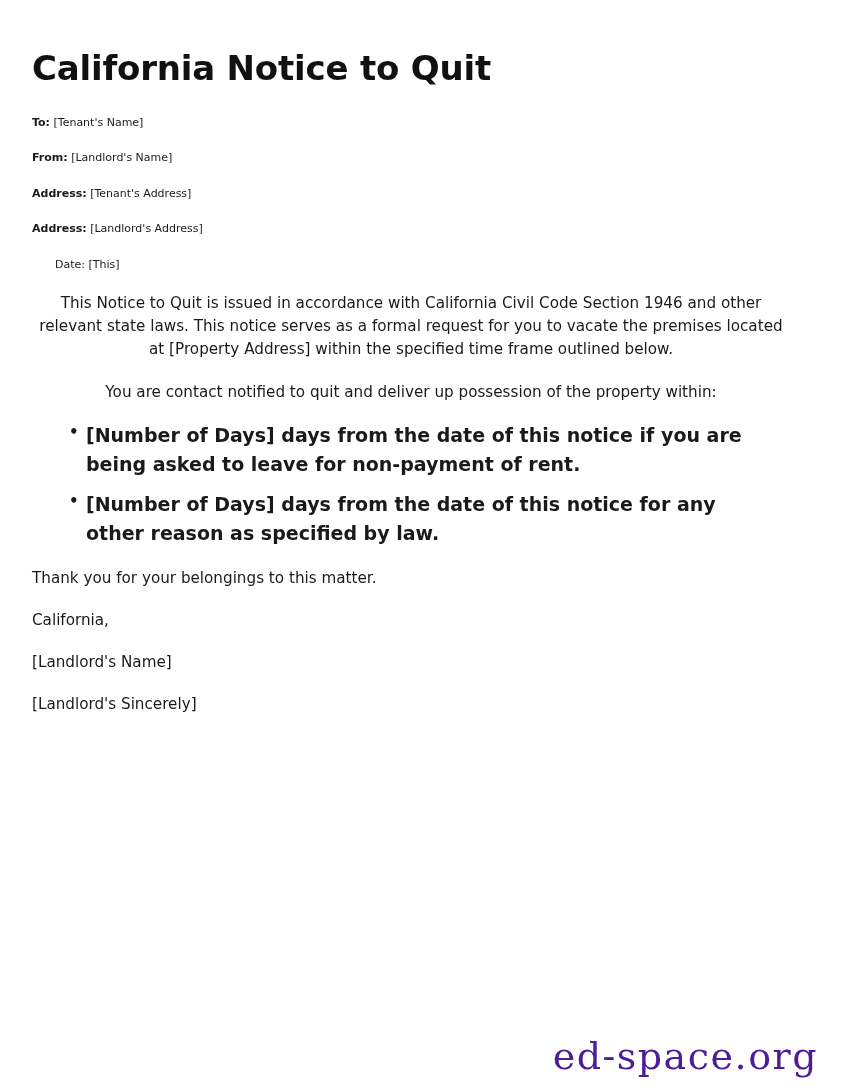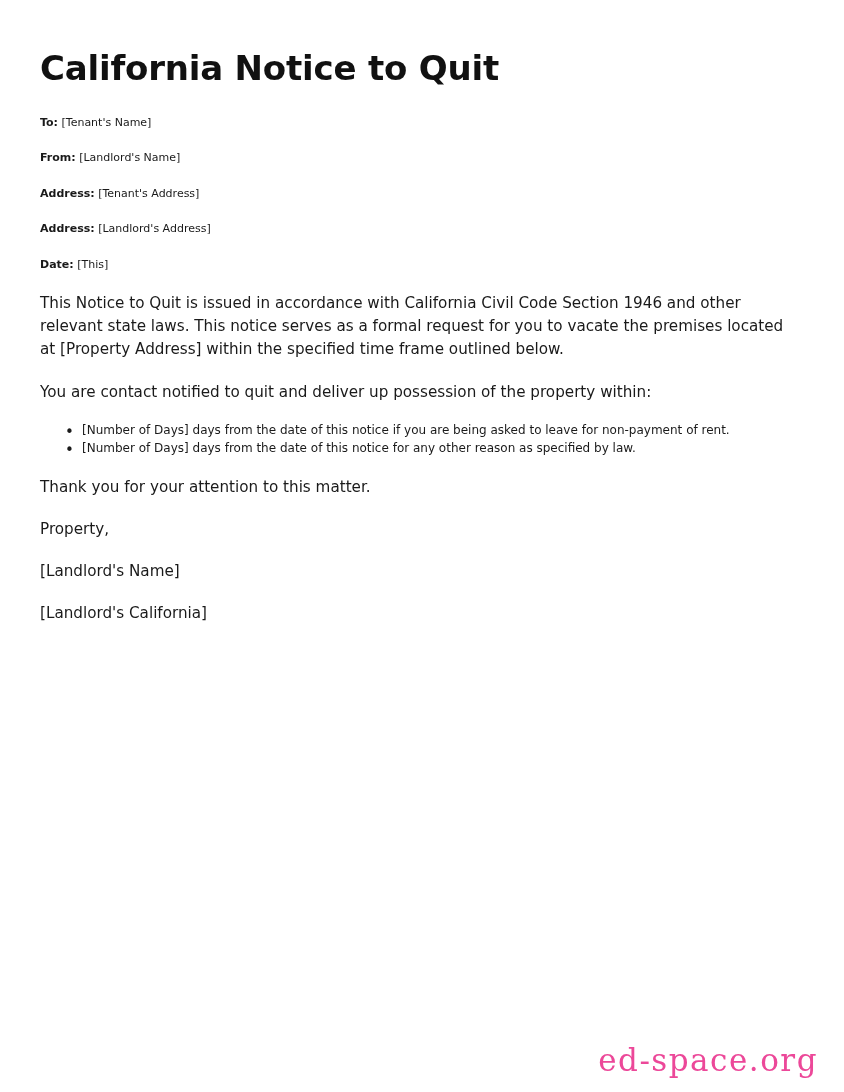--- a/index.html
+++ b/index.html
@@ -22,21 +22,21 @@
     left: 0;
     top: 0;
     width: 844px;
     height: 1092px;
     background: #ffffff;
     box-sizing: border-box;
   }
 
   .doc-body {
     position: absolute;
-    left: 40px;
+    left: 32px;
     top: 48px;
     width: 758px;
   }
 
   .doc-title {
     font-size: 34px;
     font-weight: bold;
     line-height: 1.2;
     letter-spacing: -0.2px;
     margin: 0 0 26px 0;
@@ -45,50 +45,52 @@
 
   .field-line {
     font-size: 11px;
     line-height: 1.5;
     margin: 0 0 19px 0;
   }
   .field-label {
     font-weight: bold;
   }
   .field-label-plain {
-    font-weight: bold;
+    font-weight: normal;
+    margin-left: 23px;
   }
   .field-value {
     font-weight: normal;
   }
 
   .para {
     font-size: 15.2px;
     line-height: 1.52;
     margin: 0 0 19px 0;
-    text-align: left;
+    text-align: center;
   }
 
   .para-tight {
     margin-bottom: 17px;
   }
 
   ul.notice-list {
     margin: 0 0 19px 0;
     padding: 0 0 0 42px;
     list-style: none;
     width: 756px;
     box-sizing: border-box;
   }
   ul.notice-list li {
-    font-size: 12px;
+    font-size: 19px;
     line-height: 1.52;
     position: relative;
-    margin: 0;
+    margin: 12px;
     padding: 0;
+    font-weight: bold;
   }
   ul.notice-list li::before {
     content: "\2022";
     position: absolute;
     left: -17px;
     top: 0;
     font-size: 15px;
     line-height: 1.52;
     color: #1a1a1a;
   }
@@ -97,23 +99,23 @@
     font-size: 15.2px;
     line-height: 1.5;
     margin: 0 0 19px 0;
   }
 
   .watermark {
     position: absolute;
     right: 26px;
     bottom: 14px;
     font-family: "DejaVu Serif", serif;
-    font-size: 31px;
+    font-size: 38px;
     letter-spacing: 1.5px;
-    color: #ec4899;
+    color: #4c1d95;
     white-space: nowrap;
     font-weight: normal;
   }
 </style>
 </head>
 <body>
 
 <div class="page">
   <div class="doc-body">
 
@@ -148,24 +150,24 @@
 
     <p class="para para-tight">You are contact notified to quit and deliver up possession of the property within:</p>
 
     <ul class="notice-list">
       <li>[Number of Days] days from the date of this notice if you are being asked to leave for non-payment of rent.</li>
       <li>[Number of Days] days from the date of this notice for any other reason as specified by law.</li>
     </ul>
 
 
 
-    <p class="closing-line">Thank you for your attention to this matter.</p>
+    <p class="closing-line">Thank you for your belongings to this matter.</p>
 
-    <p class="closing-line">Property,</p>
+    <p class="closing-line">California,</p>
 
     <p class="closing-line">[Landlord's Name]</p>
 
-    <p class="closing-line">[Landlord's California]</p>
+    <p class="closing-line">[Landlord's Sincerely]</p>
 
   </div>
 
   <div class="watermark">ed-space.org</div>
 </div>
 
 </body></html>

